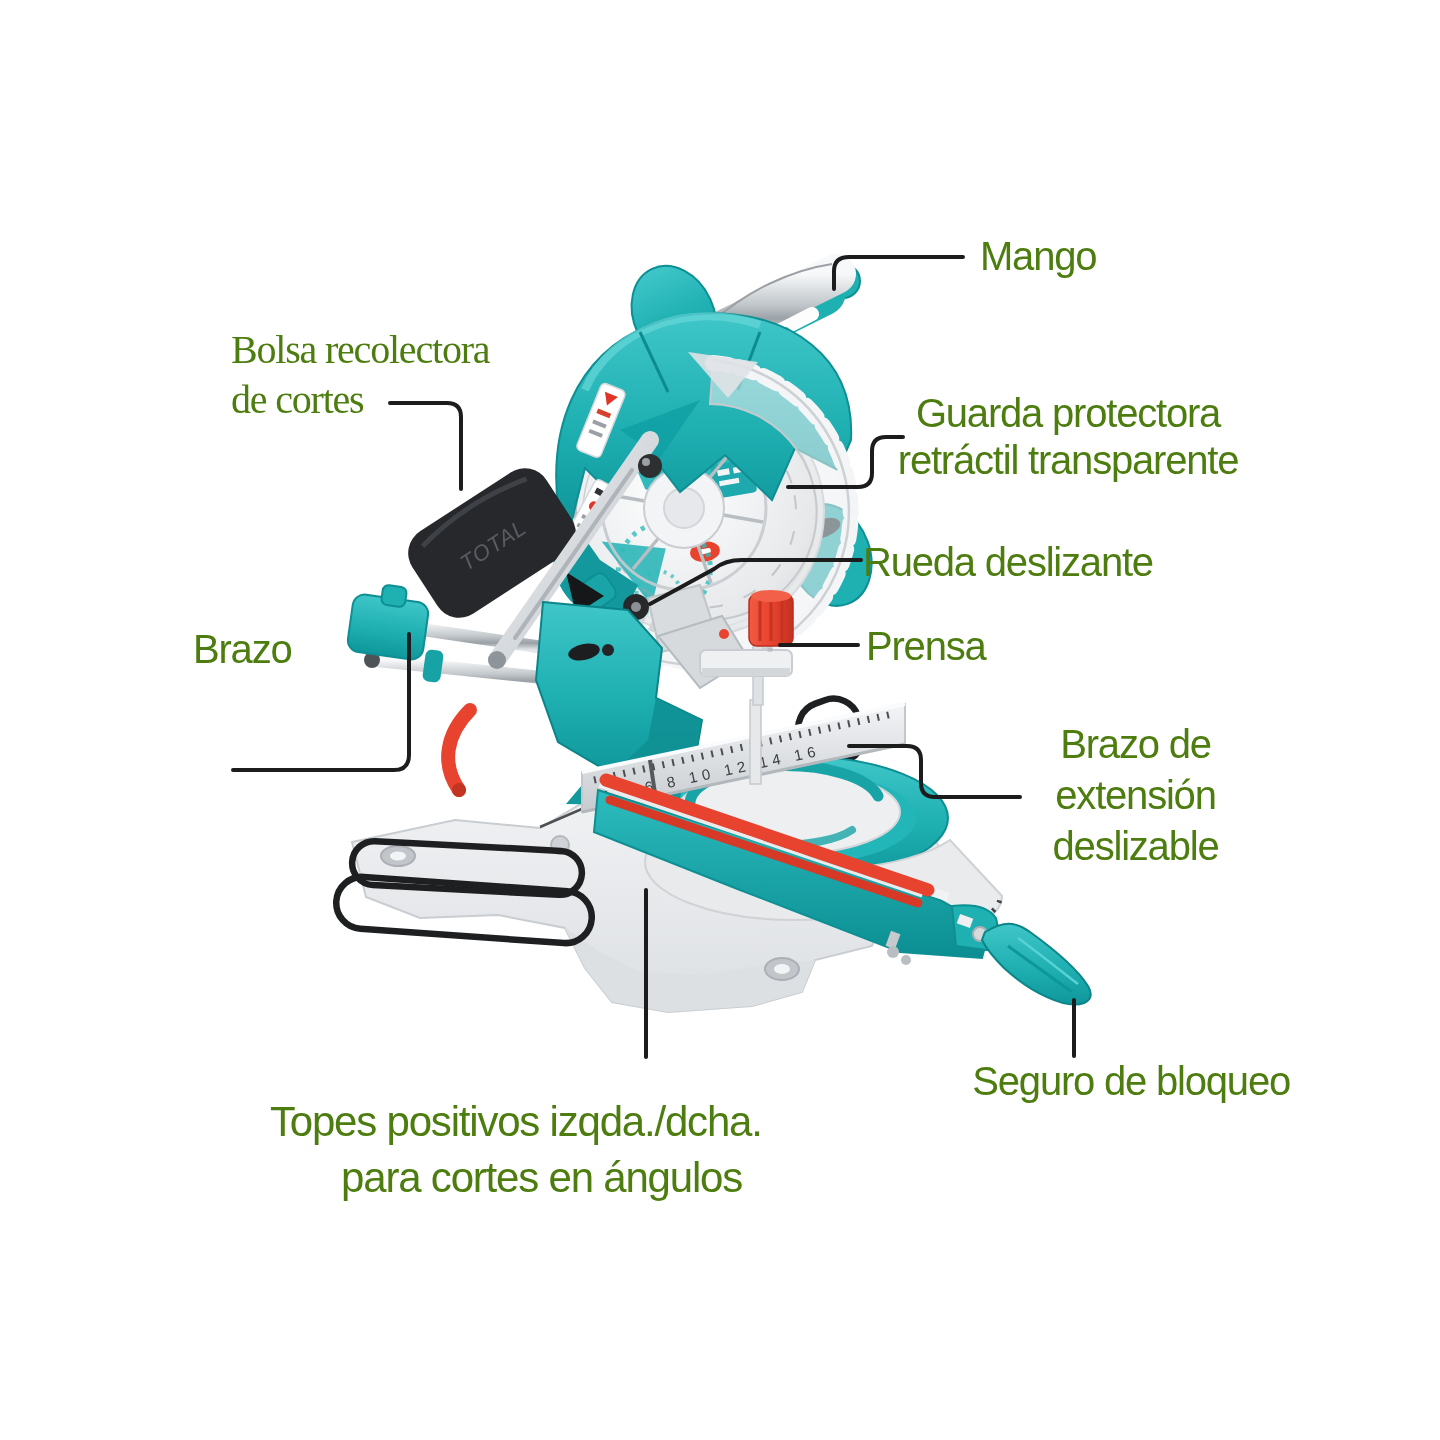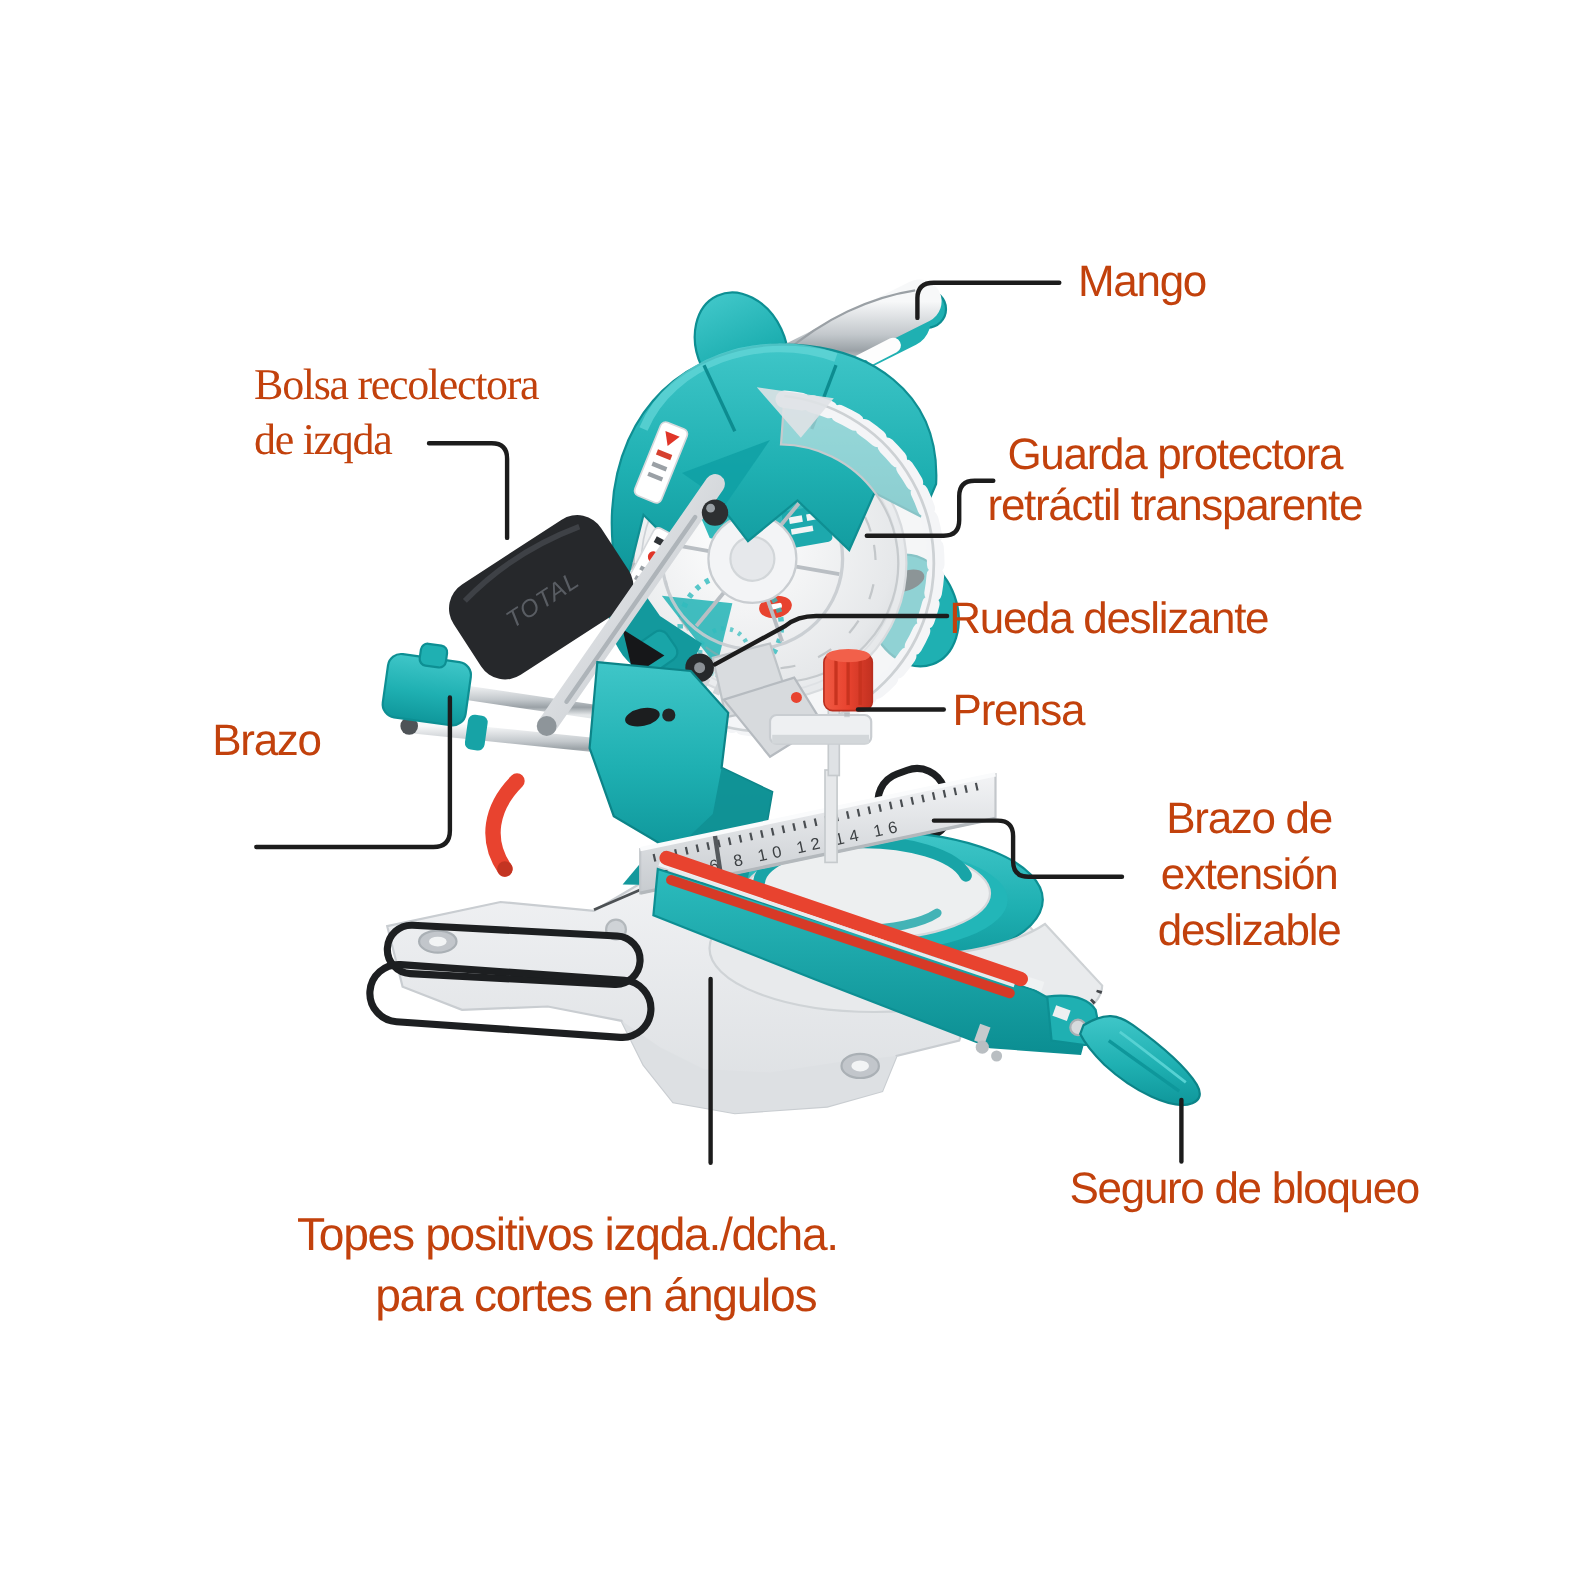--- a/index.html
+++ b/index.html
@@ -1,27 +1,27 @@
 <!DOCTYPE html>
 <html><head>
 <meta charset="utf-8">
 <style>
   html,body{margin:0;padding:0;background:#ffffff;}
   #canvas{position:relative;width:1440px;height:1440px;background:#ffffff;overflow:hidden;
           font-family:"Liberation Sans","DejaVu Sans",sans-serif;}
   #art{position:absolute;left:0;top:0;width:1440px;height:1440px;}
-  .label{position:absolute;color:#c2410c;font-size:40px;letter-spacing:-1.2px;
+  .label{position:absolute;color:#4d7c0f;font-size:40px;letter-spacing:-1.2px;
          line-height:50px;white-space:nowrap;}
   .label span{display:block;}
   .l-mango   {left:980px;  top:232px; line-height:48px;}
   .l-bolsa   {left:231px;  top:325px; line-height:50px; text-align:left;font-family:Liberation Serif, serif;}
   .l-guarda  {left:888px;  top:390px; width:360px; text-align:center; line-height:47px;}
   .l-rueda   {left:863px;  top:537px;}
   .l-prensa  {left:866px;  top:621px;text-align:center;}
-  .l-btel    {left:193px;  top:648px; line-height:51px; text-align:left;}
+  .l-btel    {left:193px;  top:624px; line-height:51px; text-align:left;}
   .l-bext    {left:1028px; top:719px; width:215px; text-align:center; line-height:51px;}
   .l-topes   {left:270px;  top:1094px; width:472px; text-align:right; line-height:56px; font-size:42px;}
   .l-seguro  {left:950px;  top:1058px; width:340px; text-align:right; line-height:46px;}
 </style>
 </head>
 <body>
 
 <div id="canvas">
 
 <svg id="art" viewBox="0 0 1440 1440" xmlns="http://www.w3.org/2000/svg">
@@ -284,21 +284,21 @@
     <path d="M646 890 V1057"></path>
     <path d="M1074 1000 V1056"></path>
   </g>
 </svg>
 
   <div class="label l-mango">
     <span>Mango</span>
   </div>
   <div class="label l-bolsa">
     <span>Bolsa recolectora</span>
-    <span>de izqda</span>
+    <span>de cortes</span>
   </div>
   <div class="label l-rueda">
     <span>Rueda deslizante</span>
   </div>
   <div class="label l-guarda">
     <span>Guarda protectora</span>
     <span>retráctil transparente</span>
   </div>
   <div class="label l-prensa">
     <span>Prensa</span>

